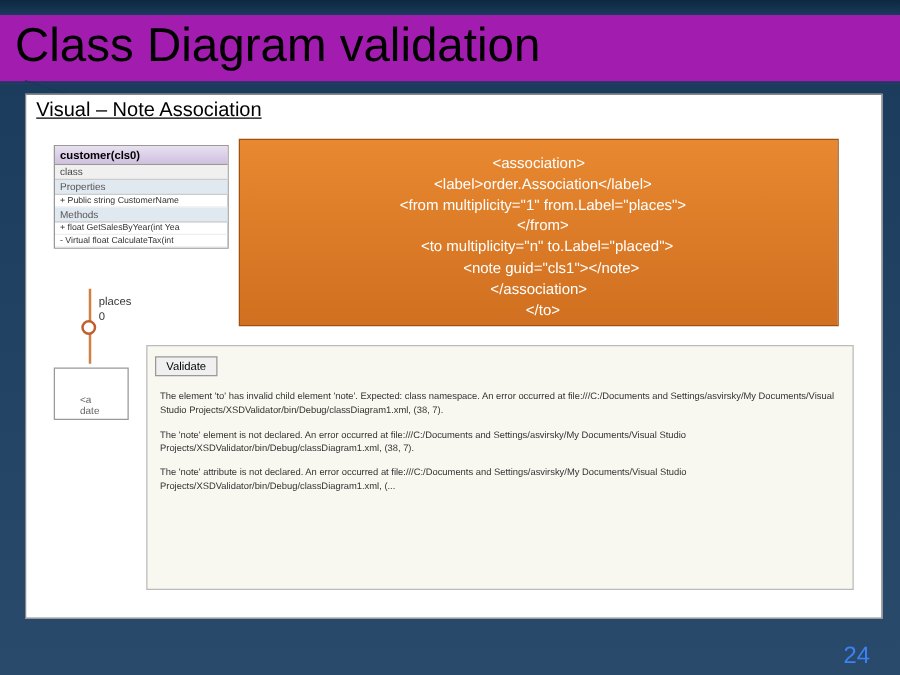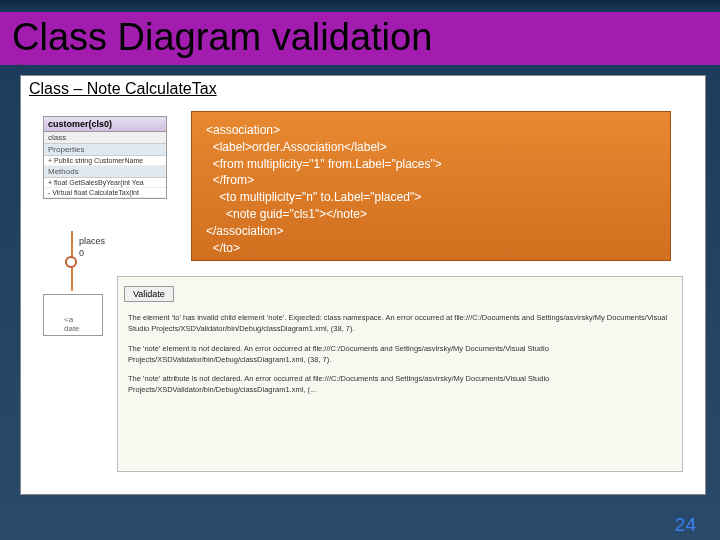--- a/index.html
+++ b/index.html
@@ -33,21 +33,21 @@
   .subtitle {
     font-size: 16px;
     color: #000;
     text-decoration: underline;
     padding: 4px 8px 8px 8px;
   }
   .diagram-box {
     position: absolute;
     left: 22px;
     top: 40px;
-    width: 124px;
+    width: 140px;
     border: 1px solid #999;
     background: #fff;
     font-size: 9px;
   }
   .diagram-header {
     background: linear-gradient(to bottom, #e8e0f0, #d0c0e0);
     padding: 2px 4px;
     font-weight: bold;
     border-bottom: 1px solid #999;
   }
@@ -101,21 +101,21 @@
     width: 480px;
     height: 150px;
     background: linear-gradient(to bottom, #e88830, #d07020);
     border: 1px solid #a05010;
     padding: 10px 14px;
     color: #fff;
     font-size: 12px;
     line-height: 1.4;
     font-family: Arial, sans-serif;
   }
-  .code-line { white-space: pre; }
+  .code-line { white-space: pre; text-align: center; }
   .note-box {
     position: absolute;
     left: 22px;
     top: 218px;
     width: 60px;
     height: 22px;
     border: 1px solid #999;
     background: #fff;
     font-size: 8px;
     padding: 20px;
@@ -165,21 +165,21 @@
   }
 </style>
 </head>
 <body>
 
 <div class="topbar"></div>
 <div class="title">Class Diagram validation</div>
 <div class="diag-line"></div>
 
 <div class="content-area">
-  <div class="subtitle">Class – Note CalculateTax</div>
+  <div class="subtitle">Visual – Note Association</div>
 
   <div class="diagram-box">
     <div class="diagram-header">customer(cls0)</div>
     <div class="diagram-sub">class</div>
     <div class="diagram-section">Properties</div>
     <div class="diagram-item">+ Public string CustomerName</div>
     <div class="diagram-section">Methods</div>
     <div class="diagram-item">+ float GetSalesByYear(int Yea</div>
     <div class="diagram-item">- Virtual float CalculateTax(int</div>
   </div>

